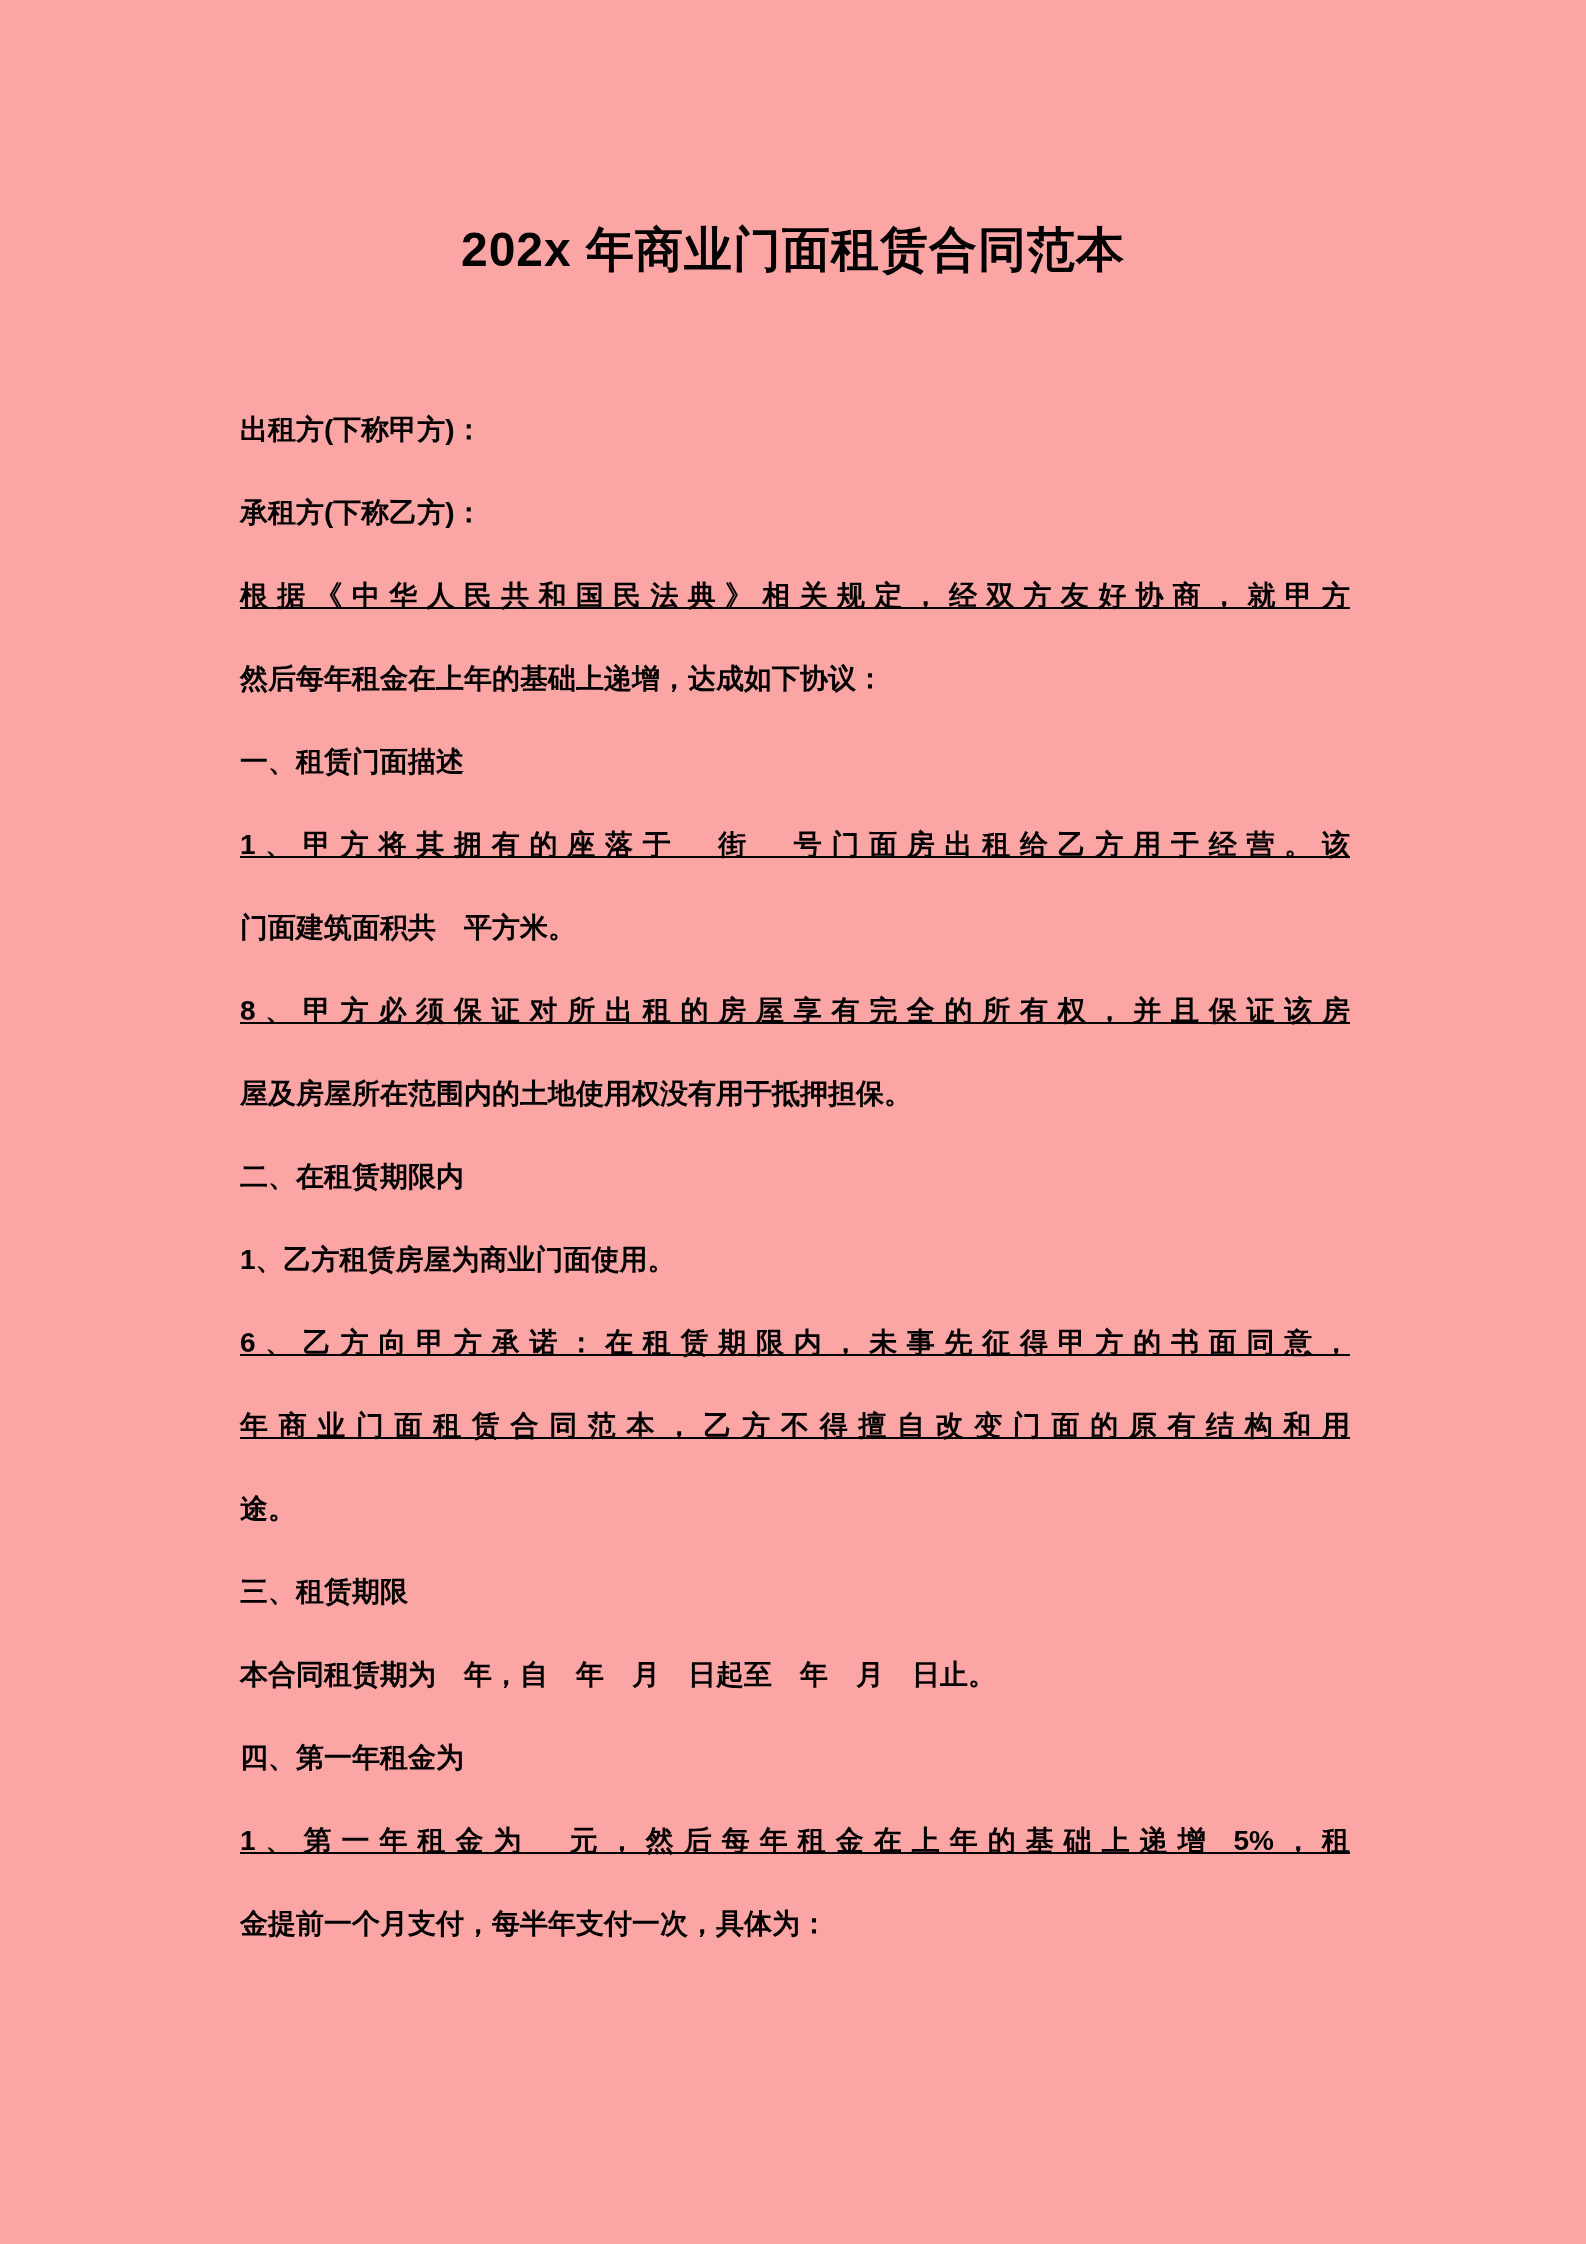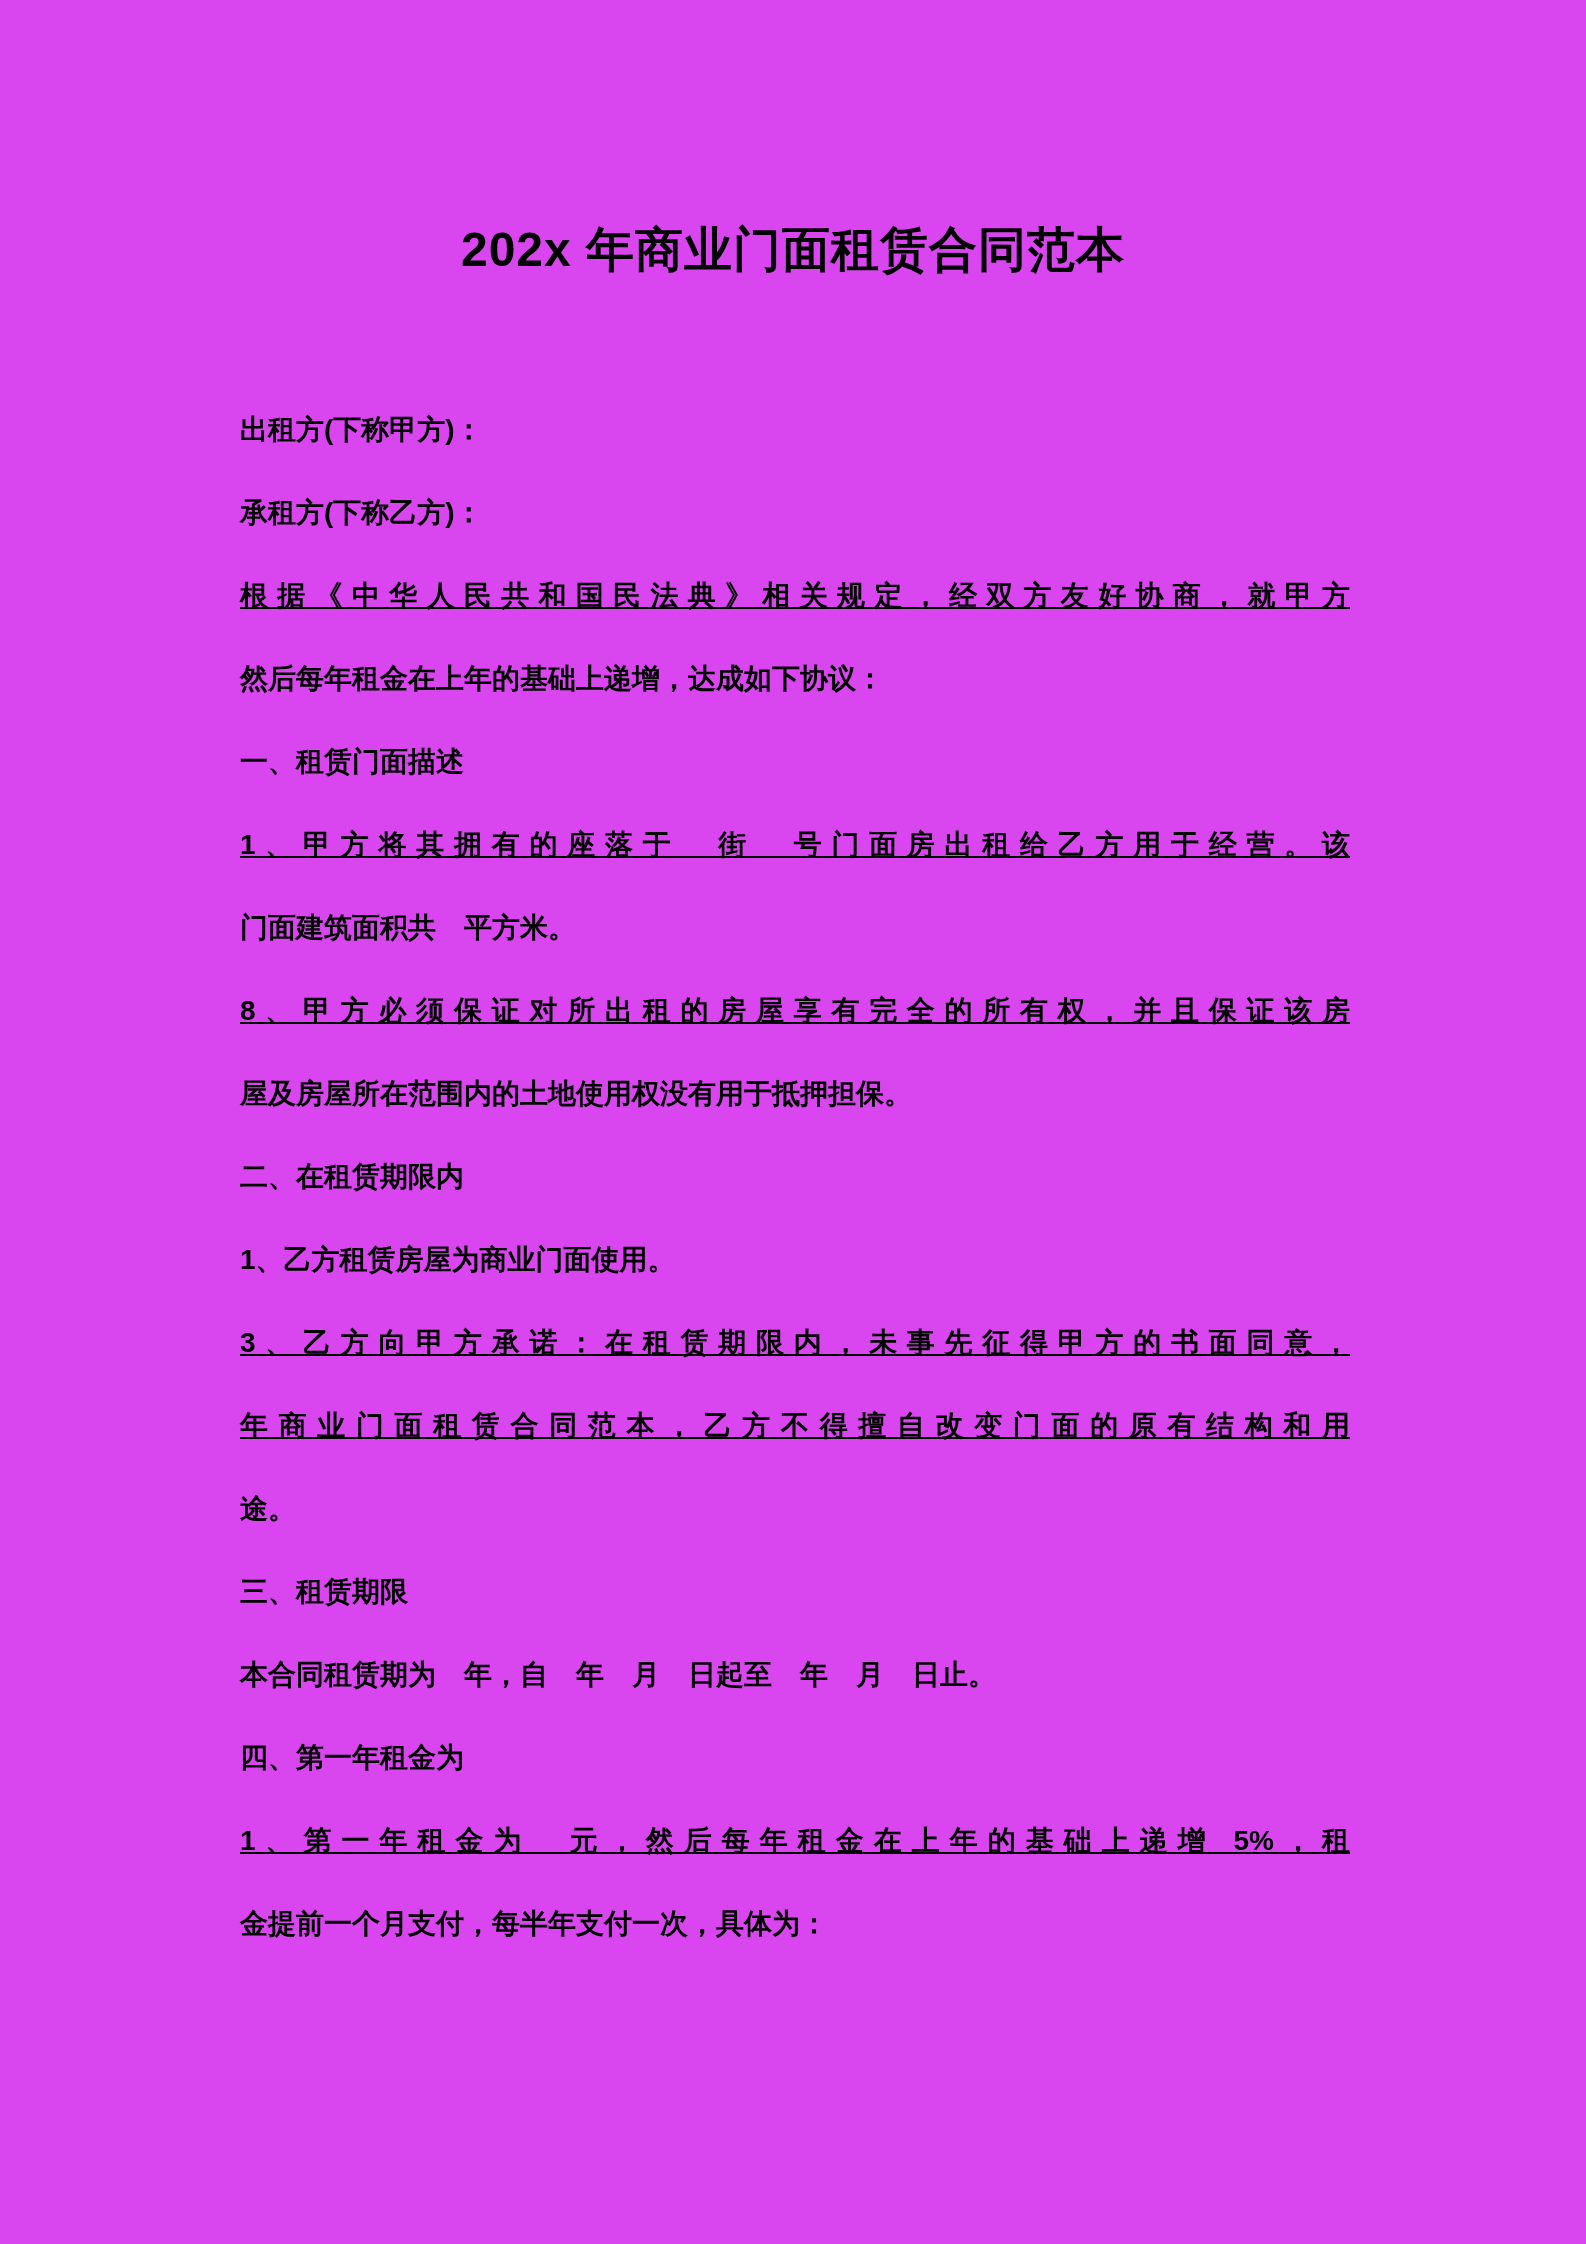--- a/index.html
+++ b/index.html
@@ -4,21 +4,21 @@
 <style>
   html, body {
     margin: 0;
     padding: 0;
     background: #ffffff;
   }
   .page {
     position: relative;
     width: 1586px;
     height: 2244px;
-    background: #d946ef;
+    background: #fca5a5;
     color: #000000;
     font-family: "Liberation Sans", sans-serif;
     font-weight: 700;
     overflow: hidden;
   }
   .doc-title {
     position: absolute;
     top: 220px;
     left: 0;
     width: 100%;
@@ -60,21 +60,21 @@
     <div class="line">承租方(下称乙方)：</div>
     <div class="line full">根据《中华人民共和国民法典》相关规定，经双方友好协商，就甲方</div>
     <div class="line">然后每年租金在上年的基础上递增，达成如下协议：</div>
     <div class="line">一、租赁门面描述</div>
     <div class="line full">1、甲方将其拥有的座落于　街　号门面房出租给乙方用于经营。该</div>
     <div class="line">门面建筑面积共　平方米。</div>
     <div class="line full">8、甲方必须保证对所出租的房屋享有完全的所有权，并且保证该房</div>
     <div class="line">屋及房屋所在范围内的土地使用权没有用于抵押担保。</div>
     <div class="line">二、在租赁期限内</div>
     <div class="line">1、乙方租赁房屋为商业门面使用。</div>
-    <div class="line full">3、乙方向甲方承诺：在租赁期限内，未事先征得甲方的书面同意，</div>
+    <div class="line full">6、乙方向甲方承诺：在租赁期限内，未事先征得甲方的书面同意，</div>
     <div class="line full">年商业门面租赁合同范本，乙方不得擅自改变门面的原有结构和用</div>
     <div class="line">途。</div>
     <div class="line">三、租赁期限</div>
     <div class="line">本合同租赁期为　年，自　年　月　日起至　年　月　日止。</div>
     <div class="line">四、第一年租金为</div>
     <div class="line full">1、第一年租金为　元，然后每年租金在上年的基础上递增 5%，租</div>
     <div class="line">金提前一个月支付，每半年支付一次，具体为：</div>
   </div>
 
 </div>

